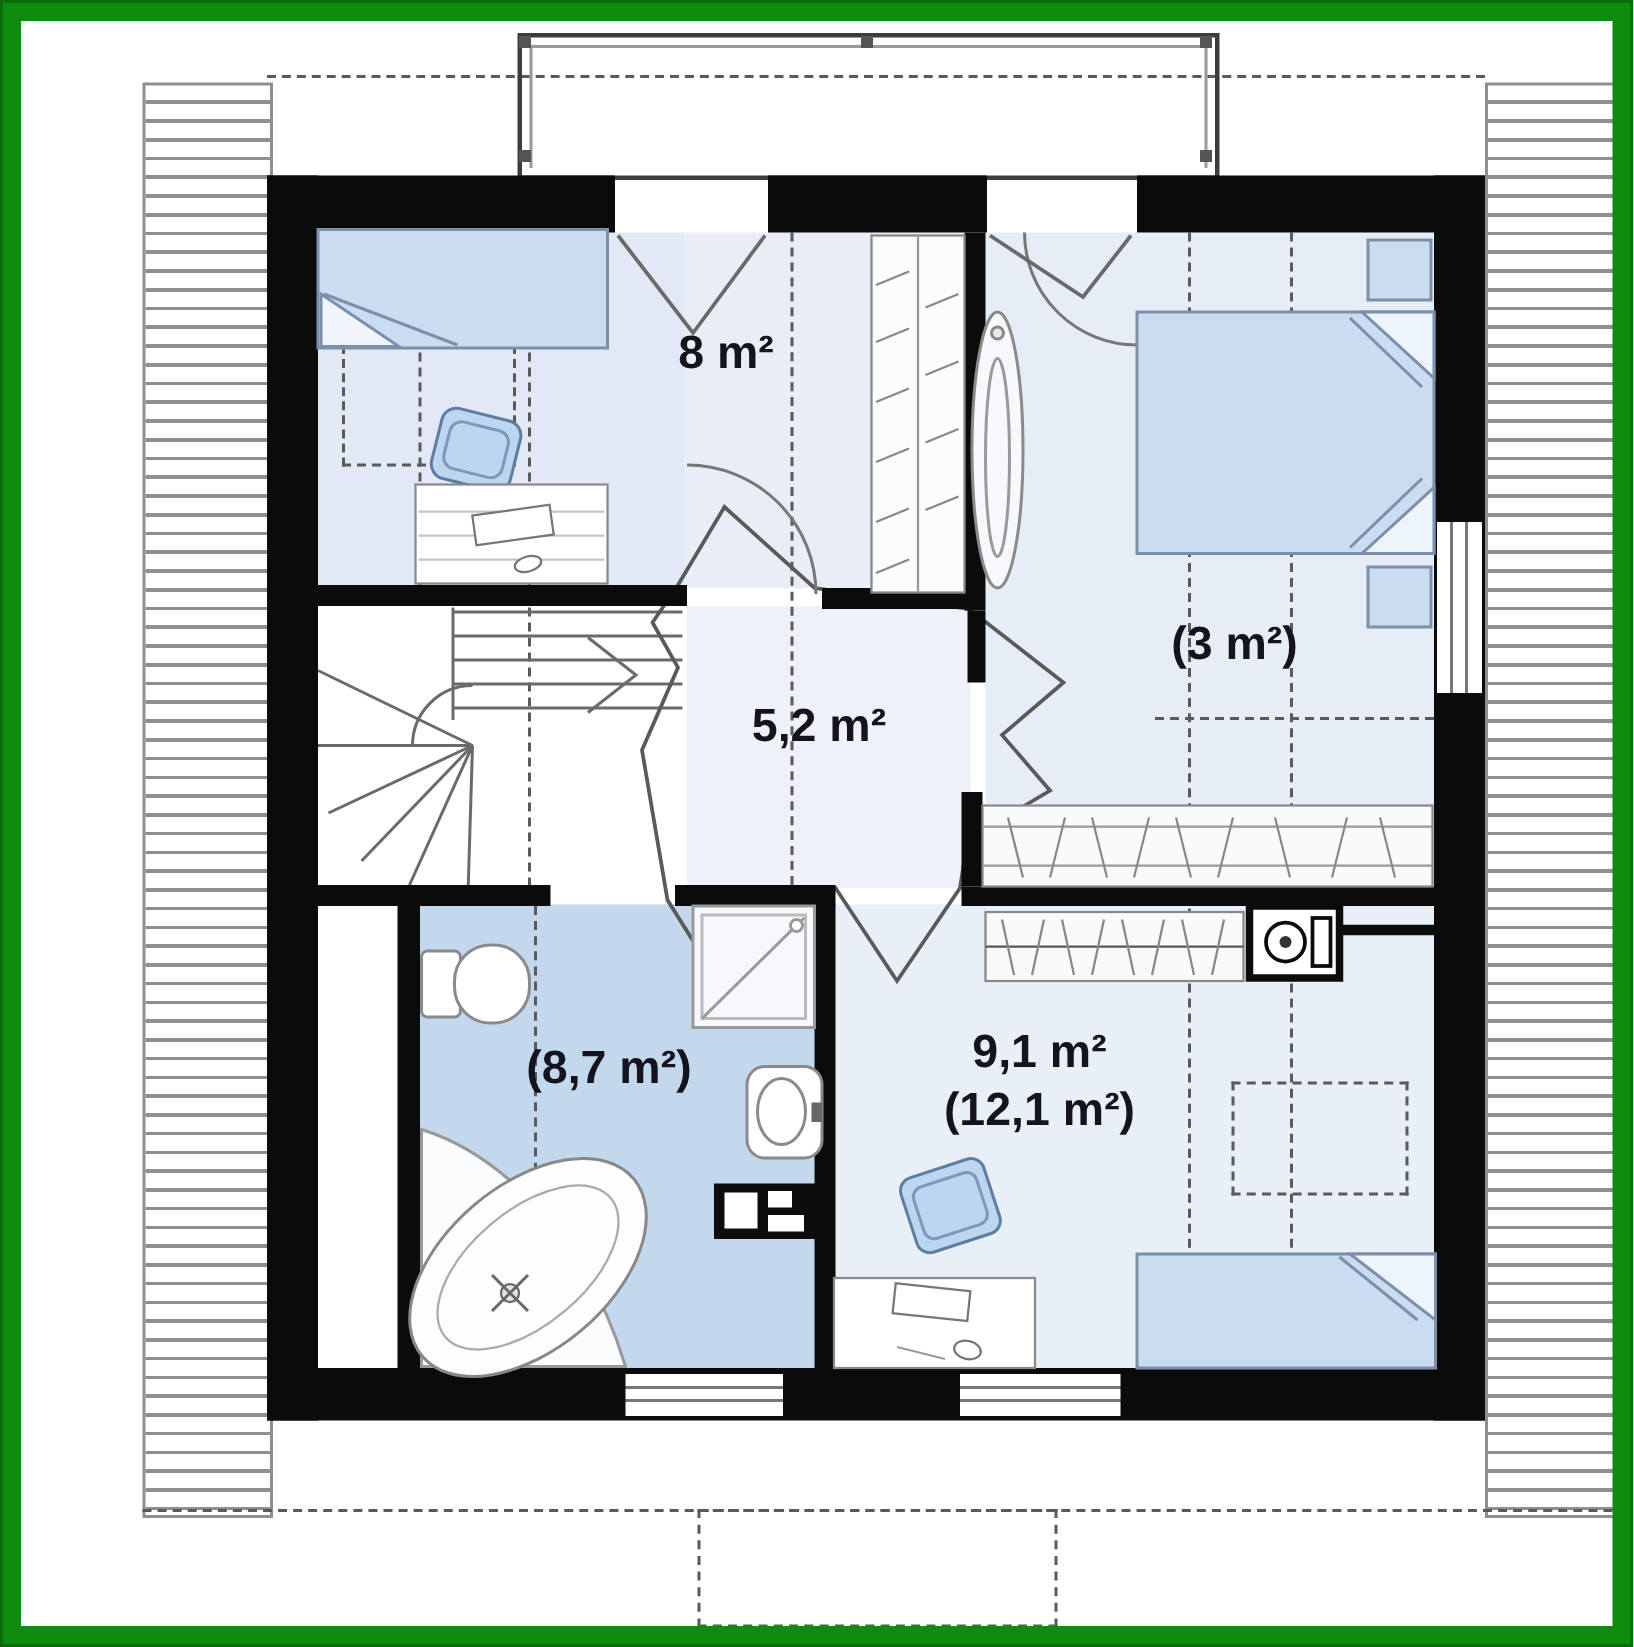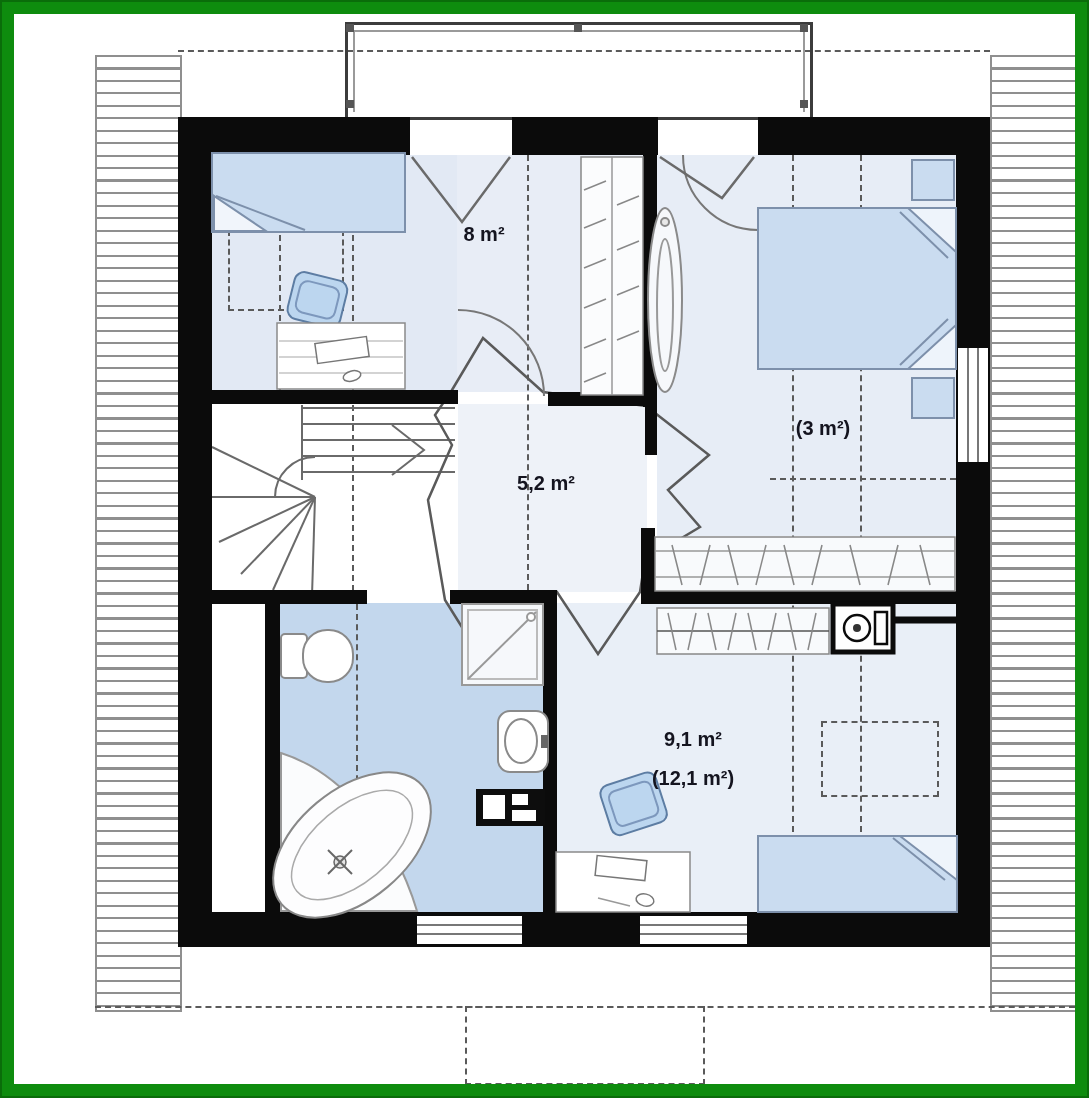--- a/index.html
+++ b/index.html
@@ -14,21 +14,21 @@
   .dashv{position:absolute;border-left:2px dashed #5a5a5a;width:0;z-index:6;}
   .dashh{position:absolute;border-top:2px dashed #5a5a5a;height:0;z-index:6;}
   .dashrect{position:absolute;border:2px dashed #5a5a5a;z-index:6;}
   .svglayer{position:absolute;left:0;top:0;z-index:10;pointer-events:none;}
   .svgover{z-index:30;}
   .win{position:absolute;z-index:25;}
   .winlines-h{background:linear-gradient(to bottom,#fff 0 8px,#777 8px 10px,#fff 10px 17px,#777 17px 19px,#fff 19px 100%);}
   .winlines-v{background:linear-gradient(to right,#fff 0 9px,#777 9px 11px,#fff 11px 19px,#777 19px 21px,#fff 21px 100%);}
   .rail{position:absolute;border:3px solid #3c3c3c;z-index:8;}
   .rail-inner{position:absolute;inset:5px;border:2px solid #9a9a9a;border-bottom:none;}
-  .label{position:absolute;color:#14141f;font-weight:bold;font-size:20px;line-height:39px;
+  .label{position:absolute;color:#14141f;font-weight:bold;font-size:31px;line-height:39px;
          text-align:center;z-index:45;}
   .watermark{position:absolute;left:30px;top:452px;width:1040px;z-index:40;
              font-size:148px;font-weight:bold;letter-spacing:-4px;white-space:nowrap;
              color:rgba(255,255,255,0.78);-webkit-text-stroke:2.5px rgba(25,25,25,0.85);}
 </style>
 </head>
 <body>
 
 <div class="canvas">
 
@@ -259,22 +259,23 @@
   <div class="label" style="left:394px;top:215px;width:180px;">
     <div>8 m²</div>
   </div>
   <div class="label" style="left:733px;top:409px;width:180px;">
     <div>(3 m²)</div>
   </div>
   <div class="label" style="left:456px;top:464px;width:180px;">
     <div>5,2 m²</div>
   </div>
   <div class="label" style="left:316px;top:692px;width:180px;">
-  </div>
-  <div class="label" style="left:603px;top:681px;width:180px;margin-top:39px;">
+    <div>(8,7 m²)</div>
+  </div>
+  <div class="label" style="left:603px;top:681px;width:180px;">
     <div>9,1 m²</div>
     <div>(12,1 m²)</div>
   </div>
 
 
   <div class="green-frame"></div>
   <div class="green-edge"></div>
 </div>
 
 </body></html>

